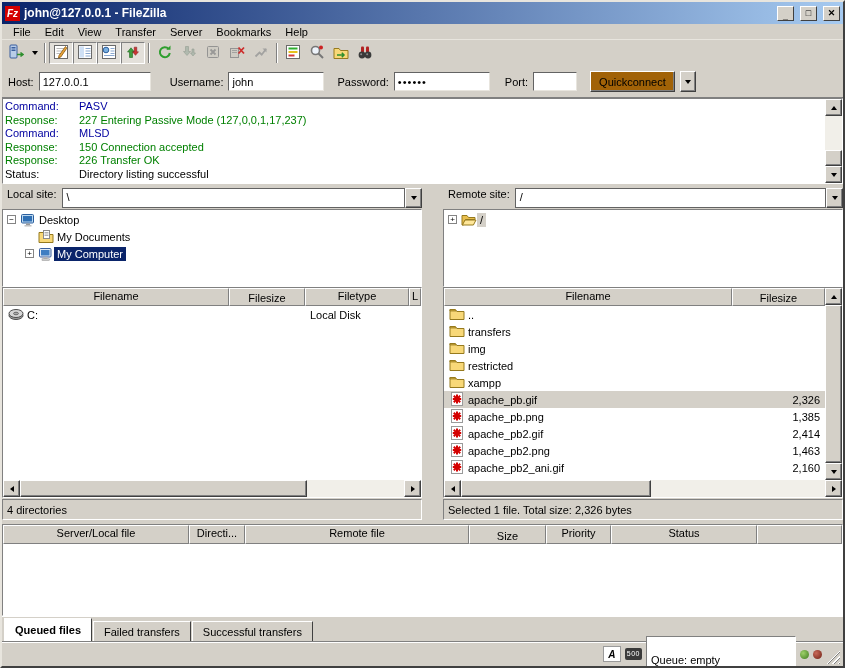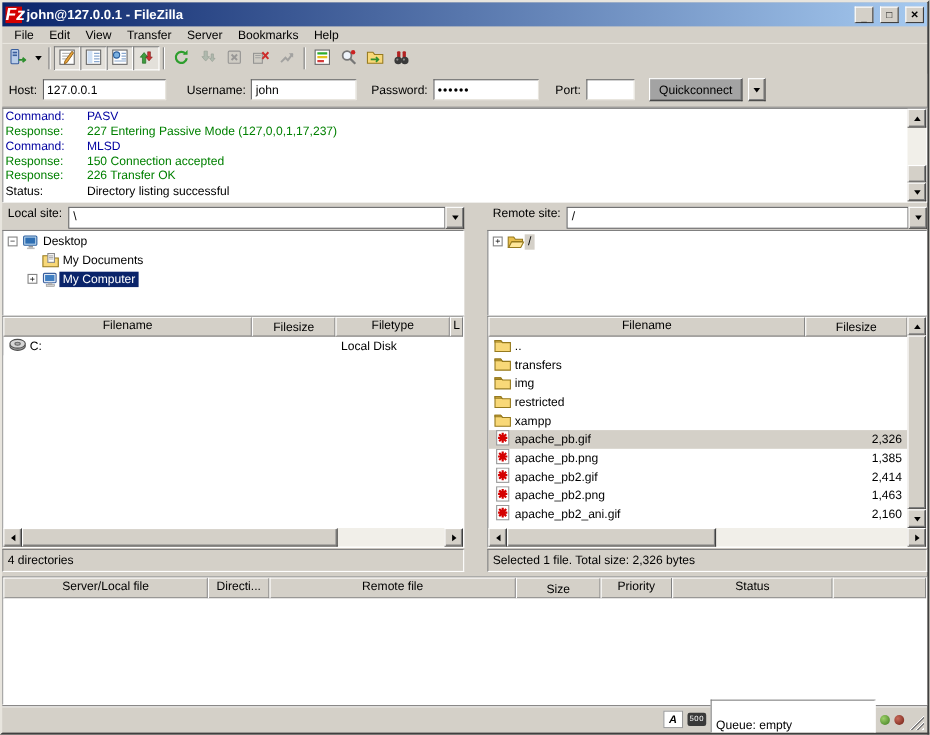--- a/index.html
+++ b/index.html
@@ -3,42 +3,42 @@
 <meta charset="utf-8">
 <style>
   * { box-sizing: border-box; margin:0; padding:0; }
   html,body { width:845px; height:668px; }
   body { font-family:"Liberation Sans", sans-serif; font-size:11px; background:#d4d0c8; }
   .window { width:845px; height:668px; border:2px solid; border-color:#e8e5de #404040 #404040 #e8e5de; background:#d4d0c8; display:flex; flex-direction:column; overflow:hidden; }
   .field  { border:1px solid; border-color:#636363 #e8e5de #e8e5de #636363; background:#fff; }
 
   
   .titlebar { height:22px; background:linear-gradient(90deg,#0a246a,#a6caf0); display:flex; align-items:center; padding:0 3px; gap:4px; flex:none; }
-  .app-ico { width:15px; height:15px; background:#d40000; color:#fff; font-weight:bold; font-style:italic; font-size:16px; text-align:center; line-height:15px; flex:none; }
+  .app-ico { width:15px; height:15px; background:#d40000; color:#fff; font-weight:bold; font-style:italic; font-size:10px; text-align:center; line-height:15px; flex:none; }
   .title-text { color:#fff; font-weight:bold; font-size:12px; flex:1; white-space:nowrap; overflow:hidden; }
   .winbtn { width:17px; height:15px; background:#d4d0c8; border:1px solid; border-color:#fff #404040 #404040 #fff; font-size:9px; line-height:13px; text-align:center; font-weight:bold; color:#000; margin-left:2px; flex:none; }
 
   
   .menubar { height:16px; display:flex; align-items:center; padding-left:4px; flex:none; border-bottom:1px solid #e8e5de; }
   .menu-item { padding:2px 7px; }
 
   
   .toolbar { height:26px; display:flex; align-items:center; padding:1px 2px; flex:none; }
   .tb-btn { width:24px; height:22px; display:flex; align-items:center; justify-content:center; border:1px solid transparent; flex:none; }
   .tb-btn.pressed { border-color:#808080 #fff #fff #808080; background:#e3e0da; }
   .tb-btn.disabled { opacity:.85; }
   .tb-drop { width:13px; height:22px; display:flex; align-items:center; justify-content:center; flex:none; }
   .tb-sep { width:2px; height:20px; border-left:1px solid #808080; border-right:1px solid #fff; margin:0 3px; flex:none; }
   .arr-down { width:0; height:0; border-left:3px solid transparent; border-right:3px solid transparent; border-top:4px solid #000; }
 
   
   .quickbar { height:32px; display:flex; align-items:center; gap:5px; padding:0 6px; flex:none; border-bottom:1px solid #808080; box-shadow:0 1px 0 #fff; }
   .quickbar label { white-space:nowrap; }
   .quickbar input { font-family:"Liberation Sans",sans-serif; font-size:11px; height:19px; padding:1px 3px; outline:none; }
-  .qc-btn { height:21px; padding:0 8px; background:#a3a3a3; border:1px solid; border-color:#fff #404040 #404040 #fff; box-shadow:inset -1px -1px 0 #808080; font-size:11px; }
+  .qc-btn { height:21px; padding:0 8px; background:#a16207; border:1px solid; border-color:#fff #404040 #404040 #fff; box-shadow:inset -1px -1px 0 #808080; font-size:11px; }
   .qc-drop { width:16px; height:21px; background:#d4d0c8; border:1px solid; border-color:#fff #404040 #404040 #fff; box-shadow:inset -1px -1px 0 #808080; display:flex; align-items:center; justify-content:center; }
 
   
   .msglog-wrap { height:86px; display:flex; flex:none; background:#fff; border:1px solid; border-color:#808080 #fff #fff #808080; }
   .msglog { flex:1; padding:1px 2px; overflow:hidden; }
   .mline { display:flex; line-height:13.5px; white-space:nowrap; }
   .mprefix { width:74px; flex:none; }
 
   
   .vscroll { width:17px; flex:none; display:flex; flex-direction:column; background:#f1efe9; }
@@ -585,20 +585,25 @@
         <div class="hcell" style="width: 146px; flex: 0 0 auto;">
           <span>Status</span>
         </div>
         <div class="hcell" style="flex: 1 1 0%;">
           <span></span>
         </div>
       </div>
     <div class="list-fill"></div>
   </div>
 
+  <div class="tabsbar" id="tabsbar">
+      <div class="tab active">Queued files</div>
+      <div class="tab">Failed transfers</div>
+      <div class="tab">Successful transfers</div>
+    </div>
 
   <div class="bottombar">
     <div class="mini-ico">A</div>
     <div class="badge-dark">500</div>
     <div class="queue-box">Queue: empty</div>
     <div class="led g"></div>
     <div class="led r"></div>
     <div class="grip"></div>
   </div>
 

